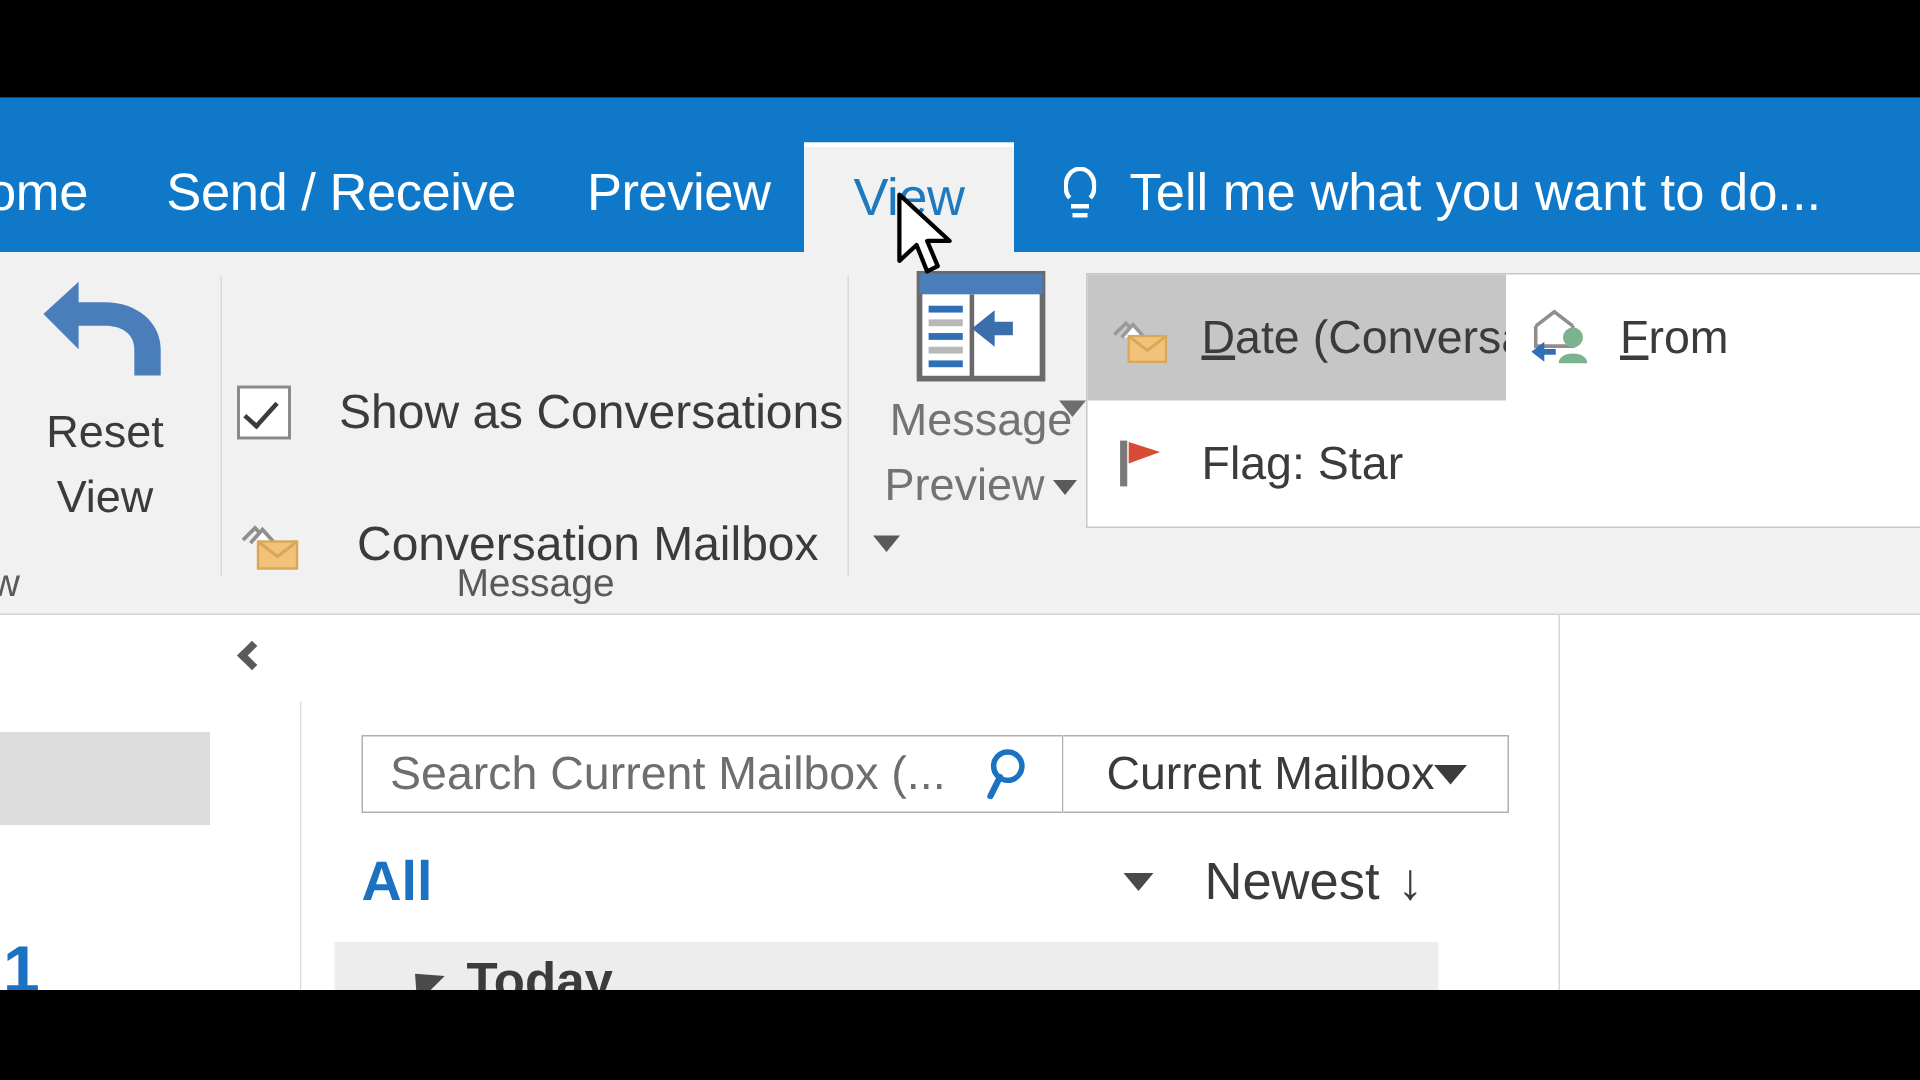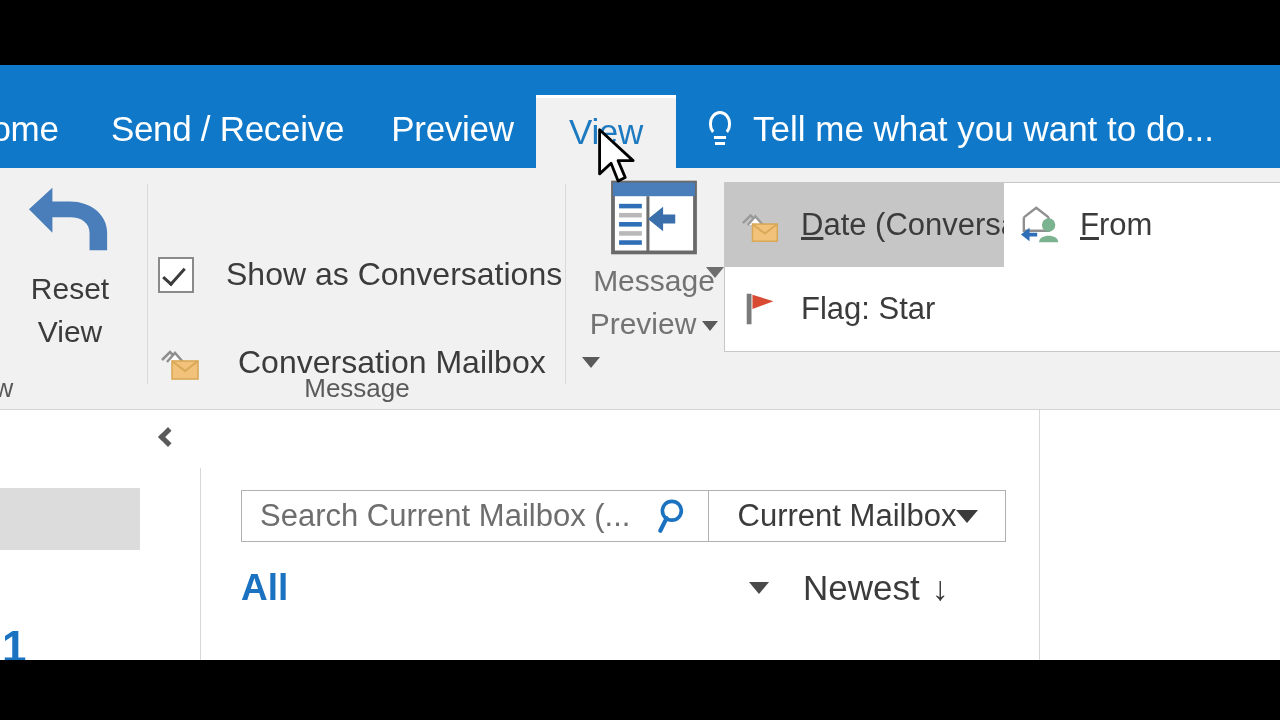--- a/index.html
+++ b/index.html
@@ -366,20 +366,24 @@
 
         <div id="filterrow">
           <span id="f-all">All</span>
           <span id="f-caret"></span>
           <span id="f-sort">
             <span>Newest</span>
             <span class="arrow-dn">↓</span>
           </span>
         </div>
 
+        <div id="grouphdr">
+          <span id="grp-tri"></span>
+          <span id="grp-title">Today</span>
+        </div>
 
       </div>
 
       <div id="readingpane"></div>
 
       <div id="collapse-btn" style="top:10px; left:148px;">
         <span class="chev"></span>
       </div>
     </div>
   </div>

